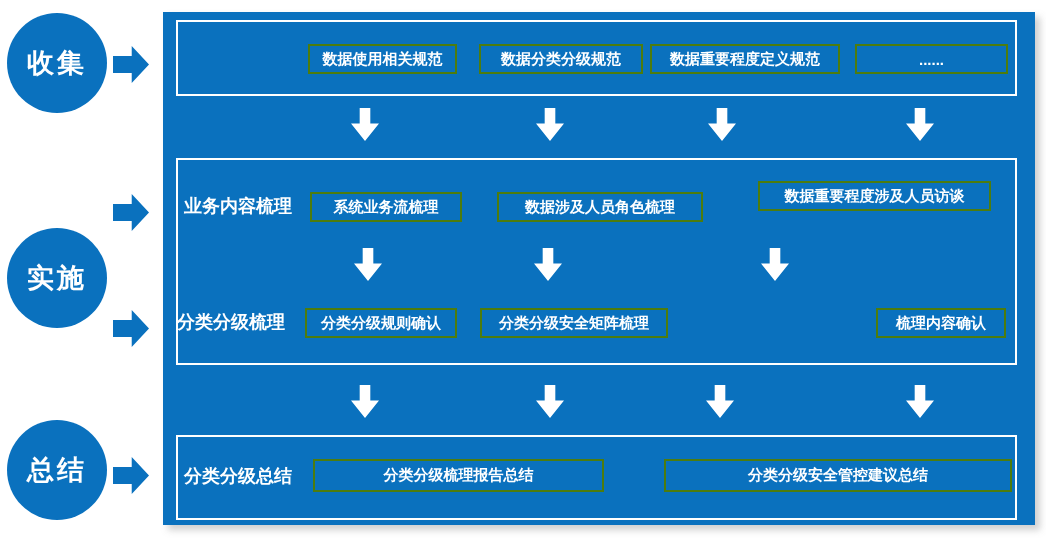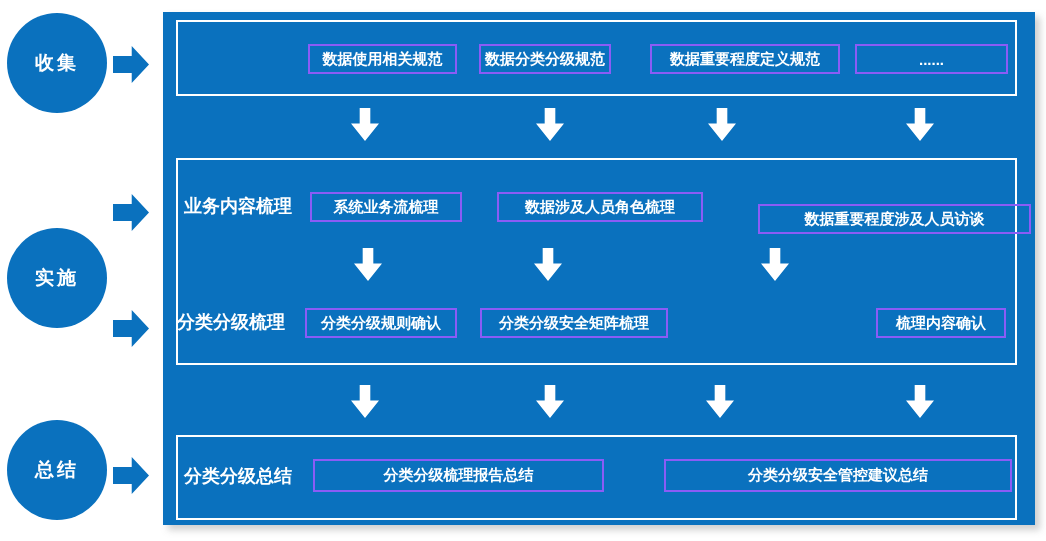--- a/index.html
+++ b/index.html
@@ -5,40 +5,40 @@
   html,body { margin:0; padding:0; background:#ffffff; }
   .stage {
     position:relative; width:1046px; height:541px; overflow:hidden;
     background:#ffffff;
     font-family:"Liberation Sans","DejaVu Sans",sans-serif;
   }
   .phase-circle {
     position:absolute; width:100px; height:100px; border-radius:50%;
     background:#0A71BE; color:#ffffff;
     display:flex; align-items:center; justify-content:center;
-    font-size:19px; font-weight:bold; letter-spacing:3px;
+    font-size:27px; font-weight:bold; letter-spacing:3px;
   }
   .right-arrow {
     position:absolute; width:36px; height:37px; background:#0A71BE;
     clip-path: polygon(0 27%, 52% 27%, 52% 0, 100% 50%, 52% 100%, 52% 73%, 0 73%);
   }
   .panel {
     position:absolute; left:163px; top:12px; width:872px; height:513px;
     background:#0A71BE;
     box-shadow:5px 5px 7px rgba(120,120,120,0.35);
   }
   .section {
     position:absolute; border:2px solid #ffffff; box-sizing:border-box;
   }
   .row-label {
     position:absolute; color:#ffffff; font-weight:bold; font-size:18px;
     white-space:nowrap; line-height:24px;
   }
   .wbox {
-    position:absolute; border:2px solid #8b5cf6; box-sizing:border-box;
+    position:absolute; border:2px solid #4d7c0f; box-sizing:border-box;
     color:#ffffff; font-weight:bold; font-size:15px; white-space:nowrap;
     display:flex; align-items:center; justify-content:center; height:30px;
   }
   .down-arrow {
     position:absolute; width:28px; height:33px; background:#ffffff;
     clip-path: polygon(31% 0, 69% 0, 69% 47%, 100% 47%, 50% 100%, 0 47%, 31% 47%);
   }
 </style>
 </head>
 <body>
@@ -57,35 +57,35 @@
 
   <div class="right-arrow" style="left:113px; top:46px;"></div>
   <div class="right-arrow" style="left:113px; top:194px;"></div>
   <div class="right-arrow" style="left:113px; top:310px;"></div>
   <div class="right-arrow" style="left:113px; top:457px;"></div>
 
   <div class="panel"></div>
 
   <div class="section" style="left:176px; top:20px; width:841px; height:76px;"></div>
   <div class="wbox" style="left:308px; top:44px; width:149px;">数据使用相关规范</div>
-  <div class="wbox" style="left:479px; top:44px; width:132px;">数据分类分级规范</div>
+  <div class="wbox" style="left:479px; top:44px; width:164px;">数据分类分级规范</div>
   <div class="wbox" style="left:650px; top:44px; width:190px;">数据重要程度定义规范</div>
   <div class="wbox" style="left:855px; top:44px; width:153px;">......</div>
 
   <div class="down-arrow" style="left:351px; top:108px;"></div>
   <div class="down-arrow" style="left:536px; top:108px;"></div>
   <div class="down-arrow" style="left:708px; top:108px;"></div>
   <div class="down-arrow" style="left:906px; top:108px;"></div>
 
   <div class="section" style="left:176px; top:158px; width:841px; height:207px;"></div>
 
   <div class="row-label" style="left:184px; top:194px;">业务内容梳理</div>
   <div class="wbox" style="left:310px; top:192px; width:152px;">系统业务流梳理</div>
   <div class="wbox" style="left:497px; top:192px; width:206px;">数据涉及人员角色梳理</div>
-  <div class="wbox" style="left:758px; top:204px; width:273px;">数据重要程度涉及人员访谈</div>
+  <div class="wbox" style="left:758px; top:181px; width:233px;">数据重要程度涉及人员访谈</div>
 
   <div class="down-arrow" style="left:354px; top:248px;"></div>
   <div class="down-arrow" style="left:534px; top:248px;"></div>
   <div class="down-arrow" style="left:761px; top:248px;"></div>
 
   <div class="row-label" style="left:177px; top:310px;">分类分级梳理</div>
   <div class="wbox" style="left:305px; top:308px; width:152px;">分类分级规则确认</div>
   <div class="wbox" style="left:480px; top:308px; width:188px;">分类分级安全矩阵梳理</div>
   <div class="wbox" style="left:876px; top:308px; width:130px;">梳理内容确认</div>
 

